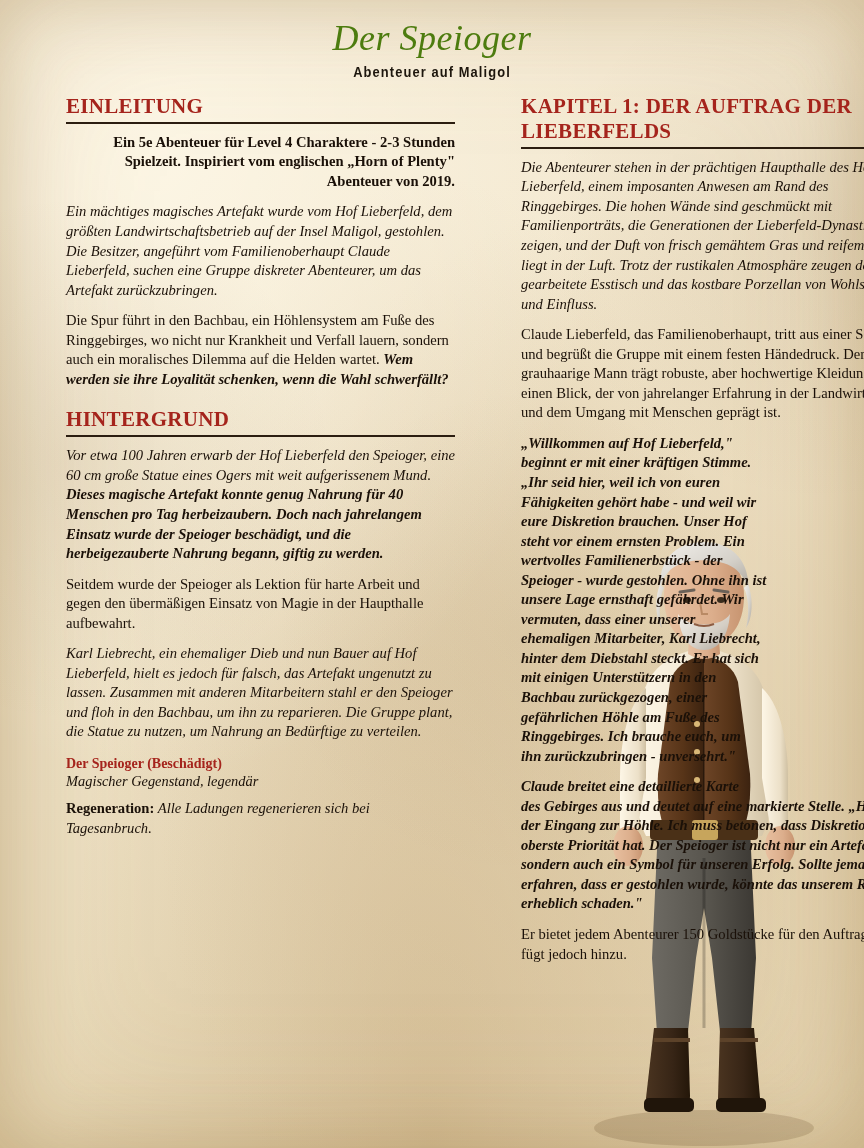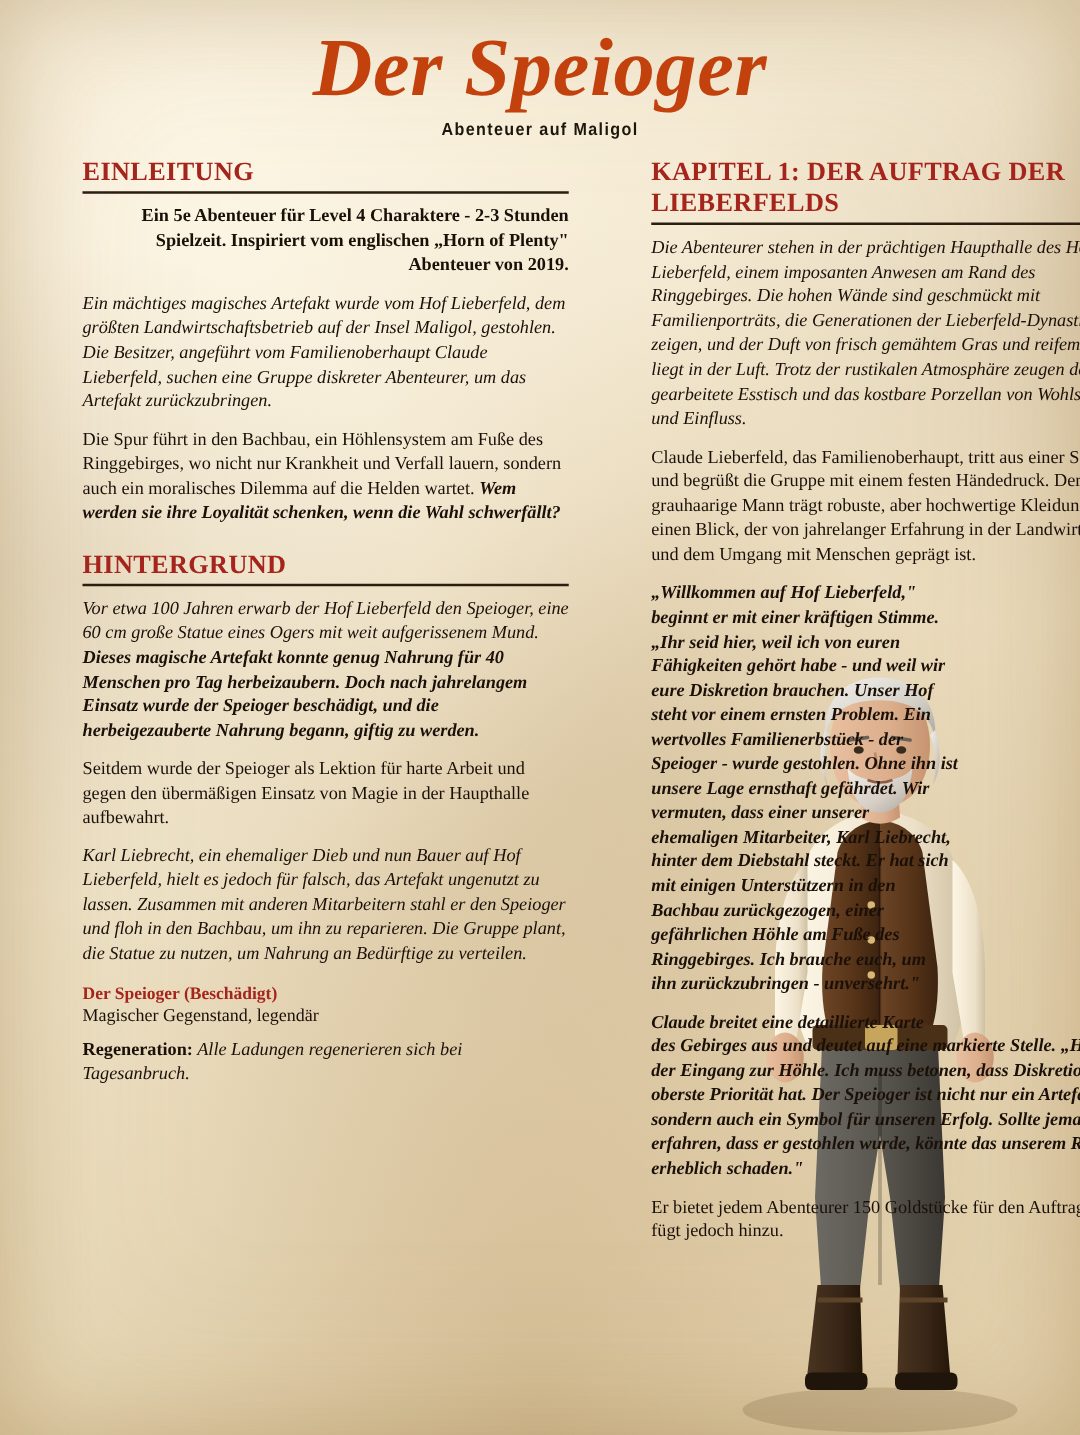--- a/index.html
+++ b/index.html
@@ -46,24 +46,24 @@
   }
 
   
   .title-block {
     text-align: center;
     margin: 6px 0 2px 0;
   }
   .doc-title {
     font-family: "Liberation Serif", serif;
     font-style: italic;
-    font-weight: bold;
-    font-size: 66px;
+    font-weight: normal;
+    font-size: 36px;
     letter-spacing: 0.5px;
-    color: #c2410c;
+    color: #4d7c0f;
     line-height: 1.05;
     margin: 0;
   }
   .doc-subtitle {
     font-family: "Liberation Sans", sans-serif;
     font-weight: bold;
     font-size: 14px;
     letter-spacing: 1.2px;
     color: #1d160d;
     margin-top: 6px;
@@ -111,20 +111,21 @@
   p.bold-italic { font-weight: bold; font-style: italic; }
 
   .item-title {
     font-family: "Liberation Serif", serif;
     font-weight: bold;
     font-size: 14px;
     color: #a5241c;
     margin: 14px 0 1px 0;
   }
   .item-sub {
+    font-style: italic;
     font-size: 14.4px;
     margin: 0 0 9px 0;
   }
   .stat-line {
     font-size: 14.6px;
     line-height: 1.34;
     margin: 0 0 4px 0;
     font-style: italic;
   }
   .stat-line b { font-style: normal; font-weight: bold; }

